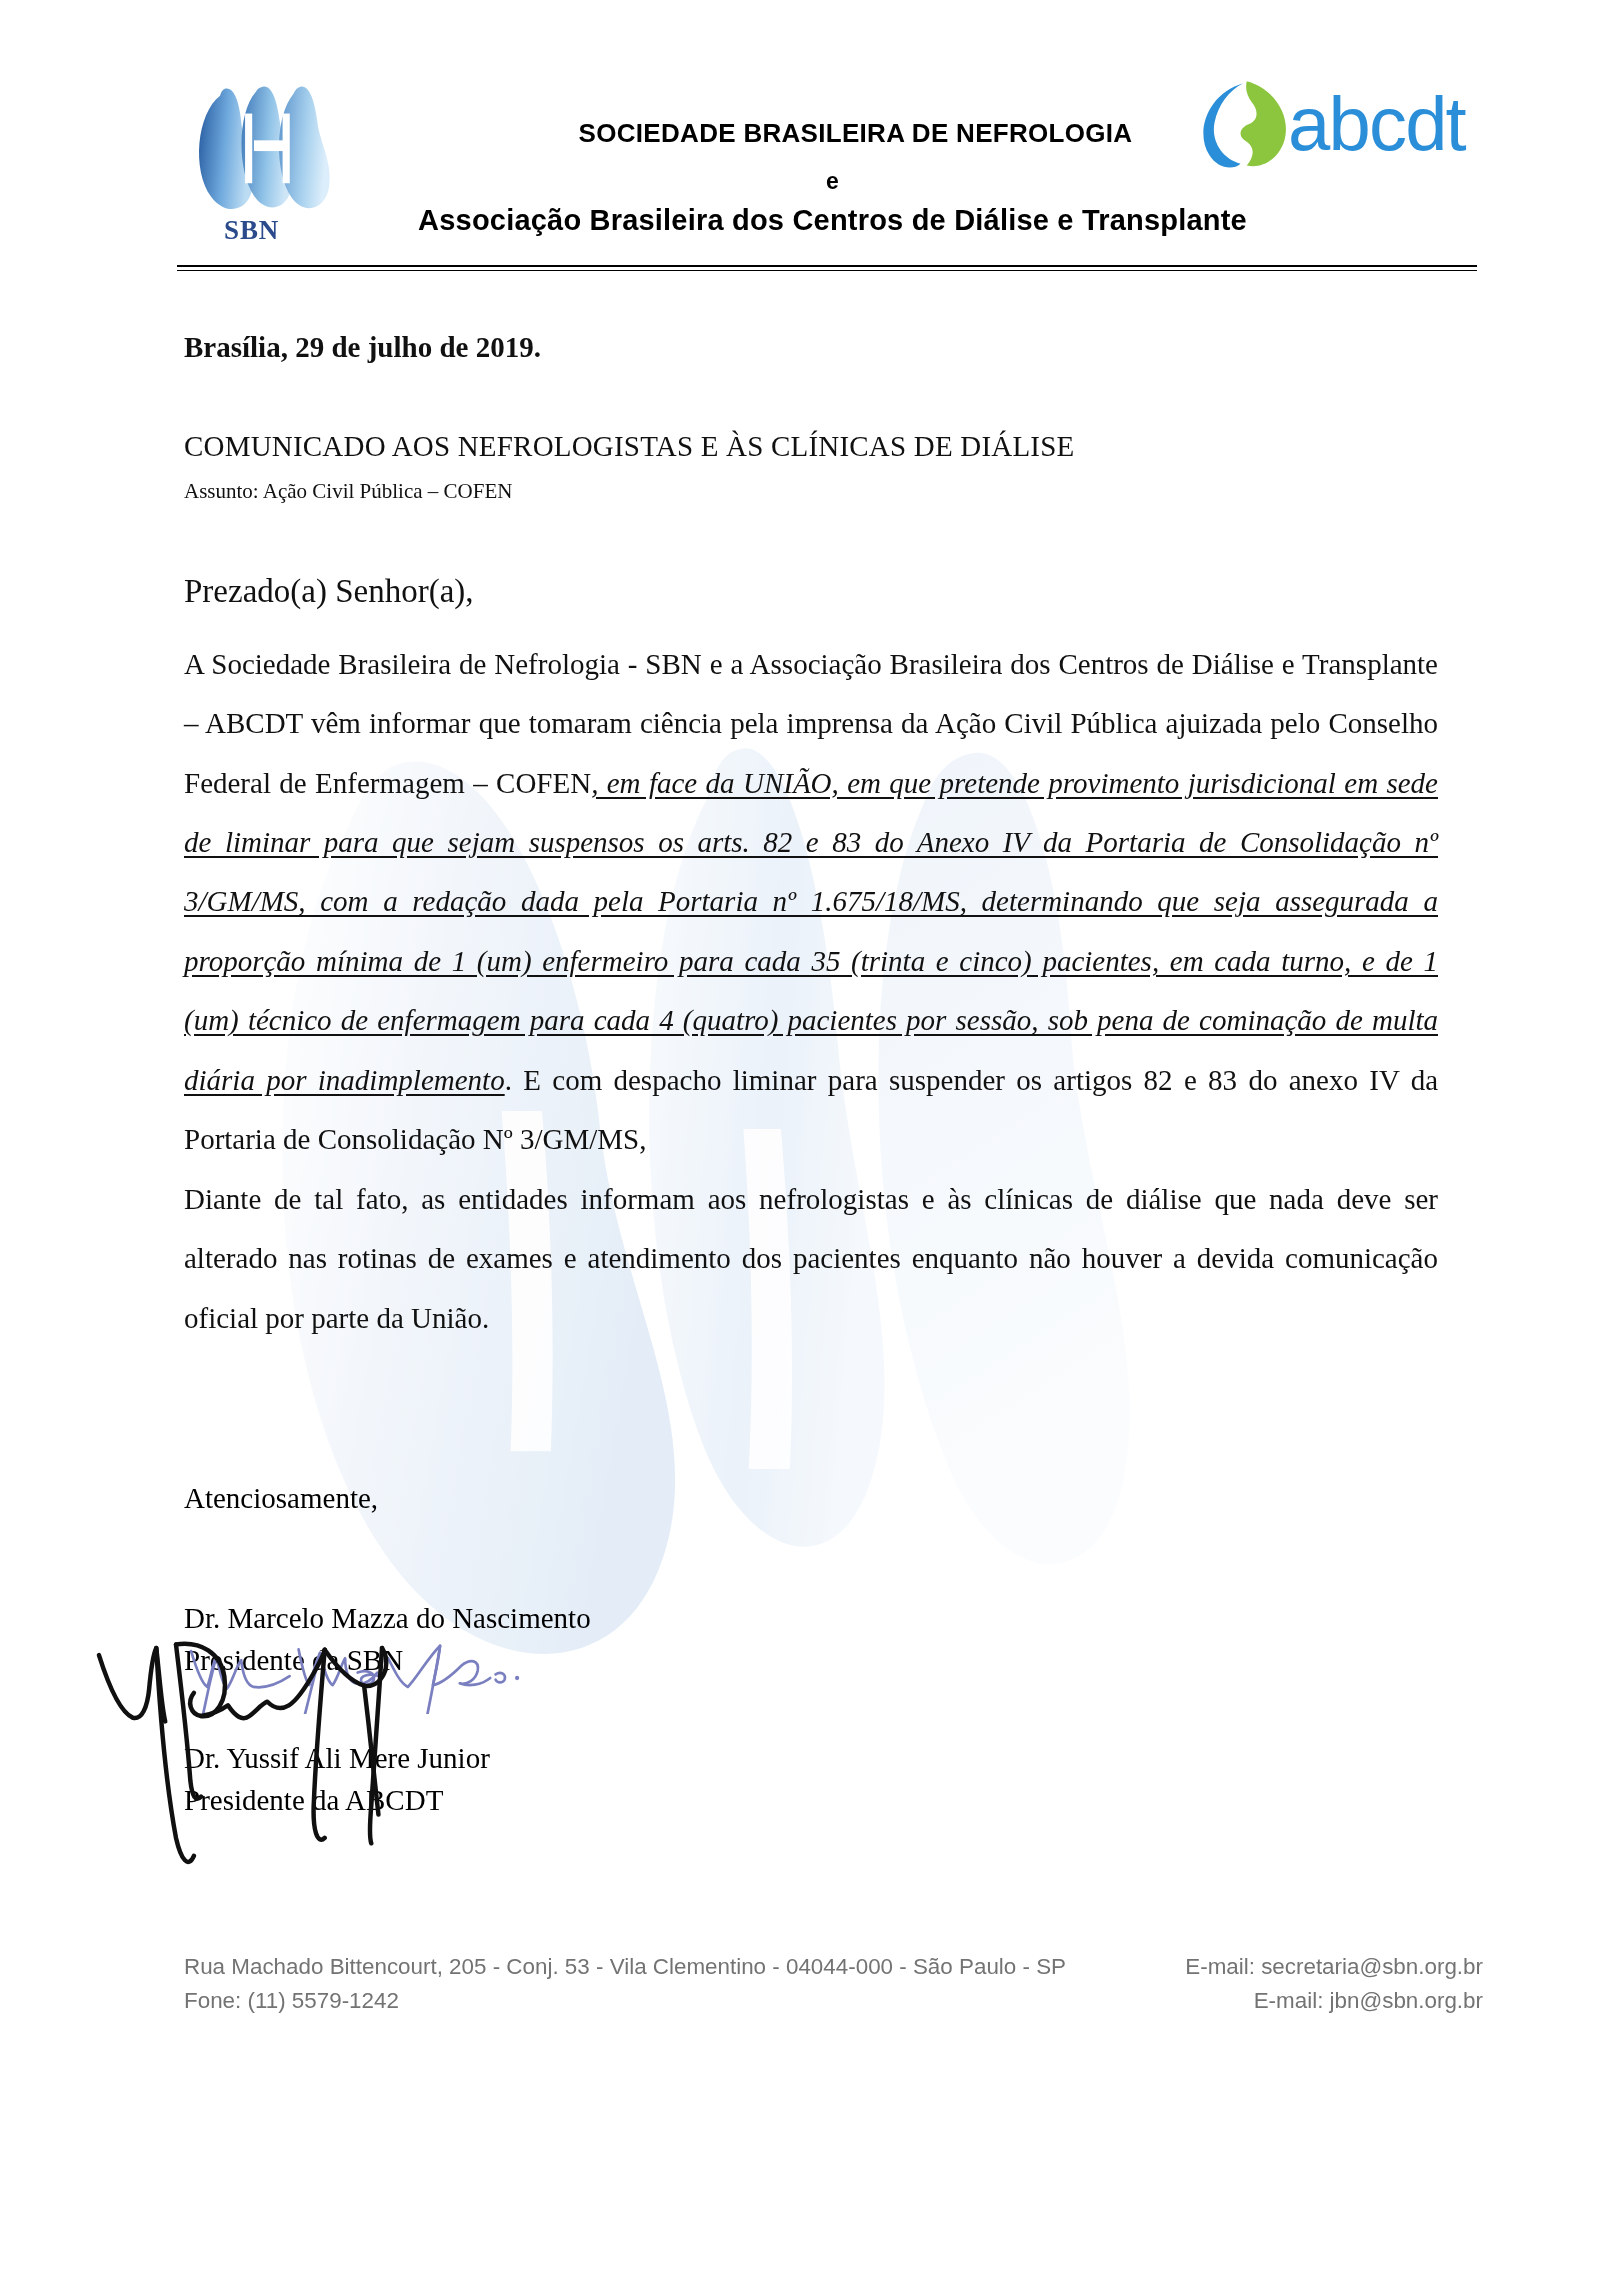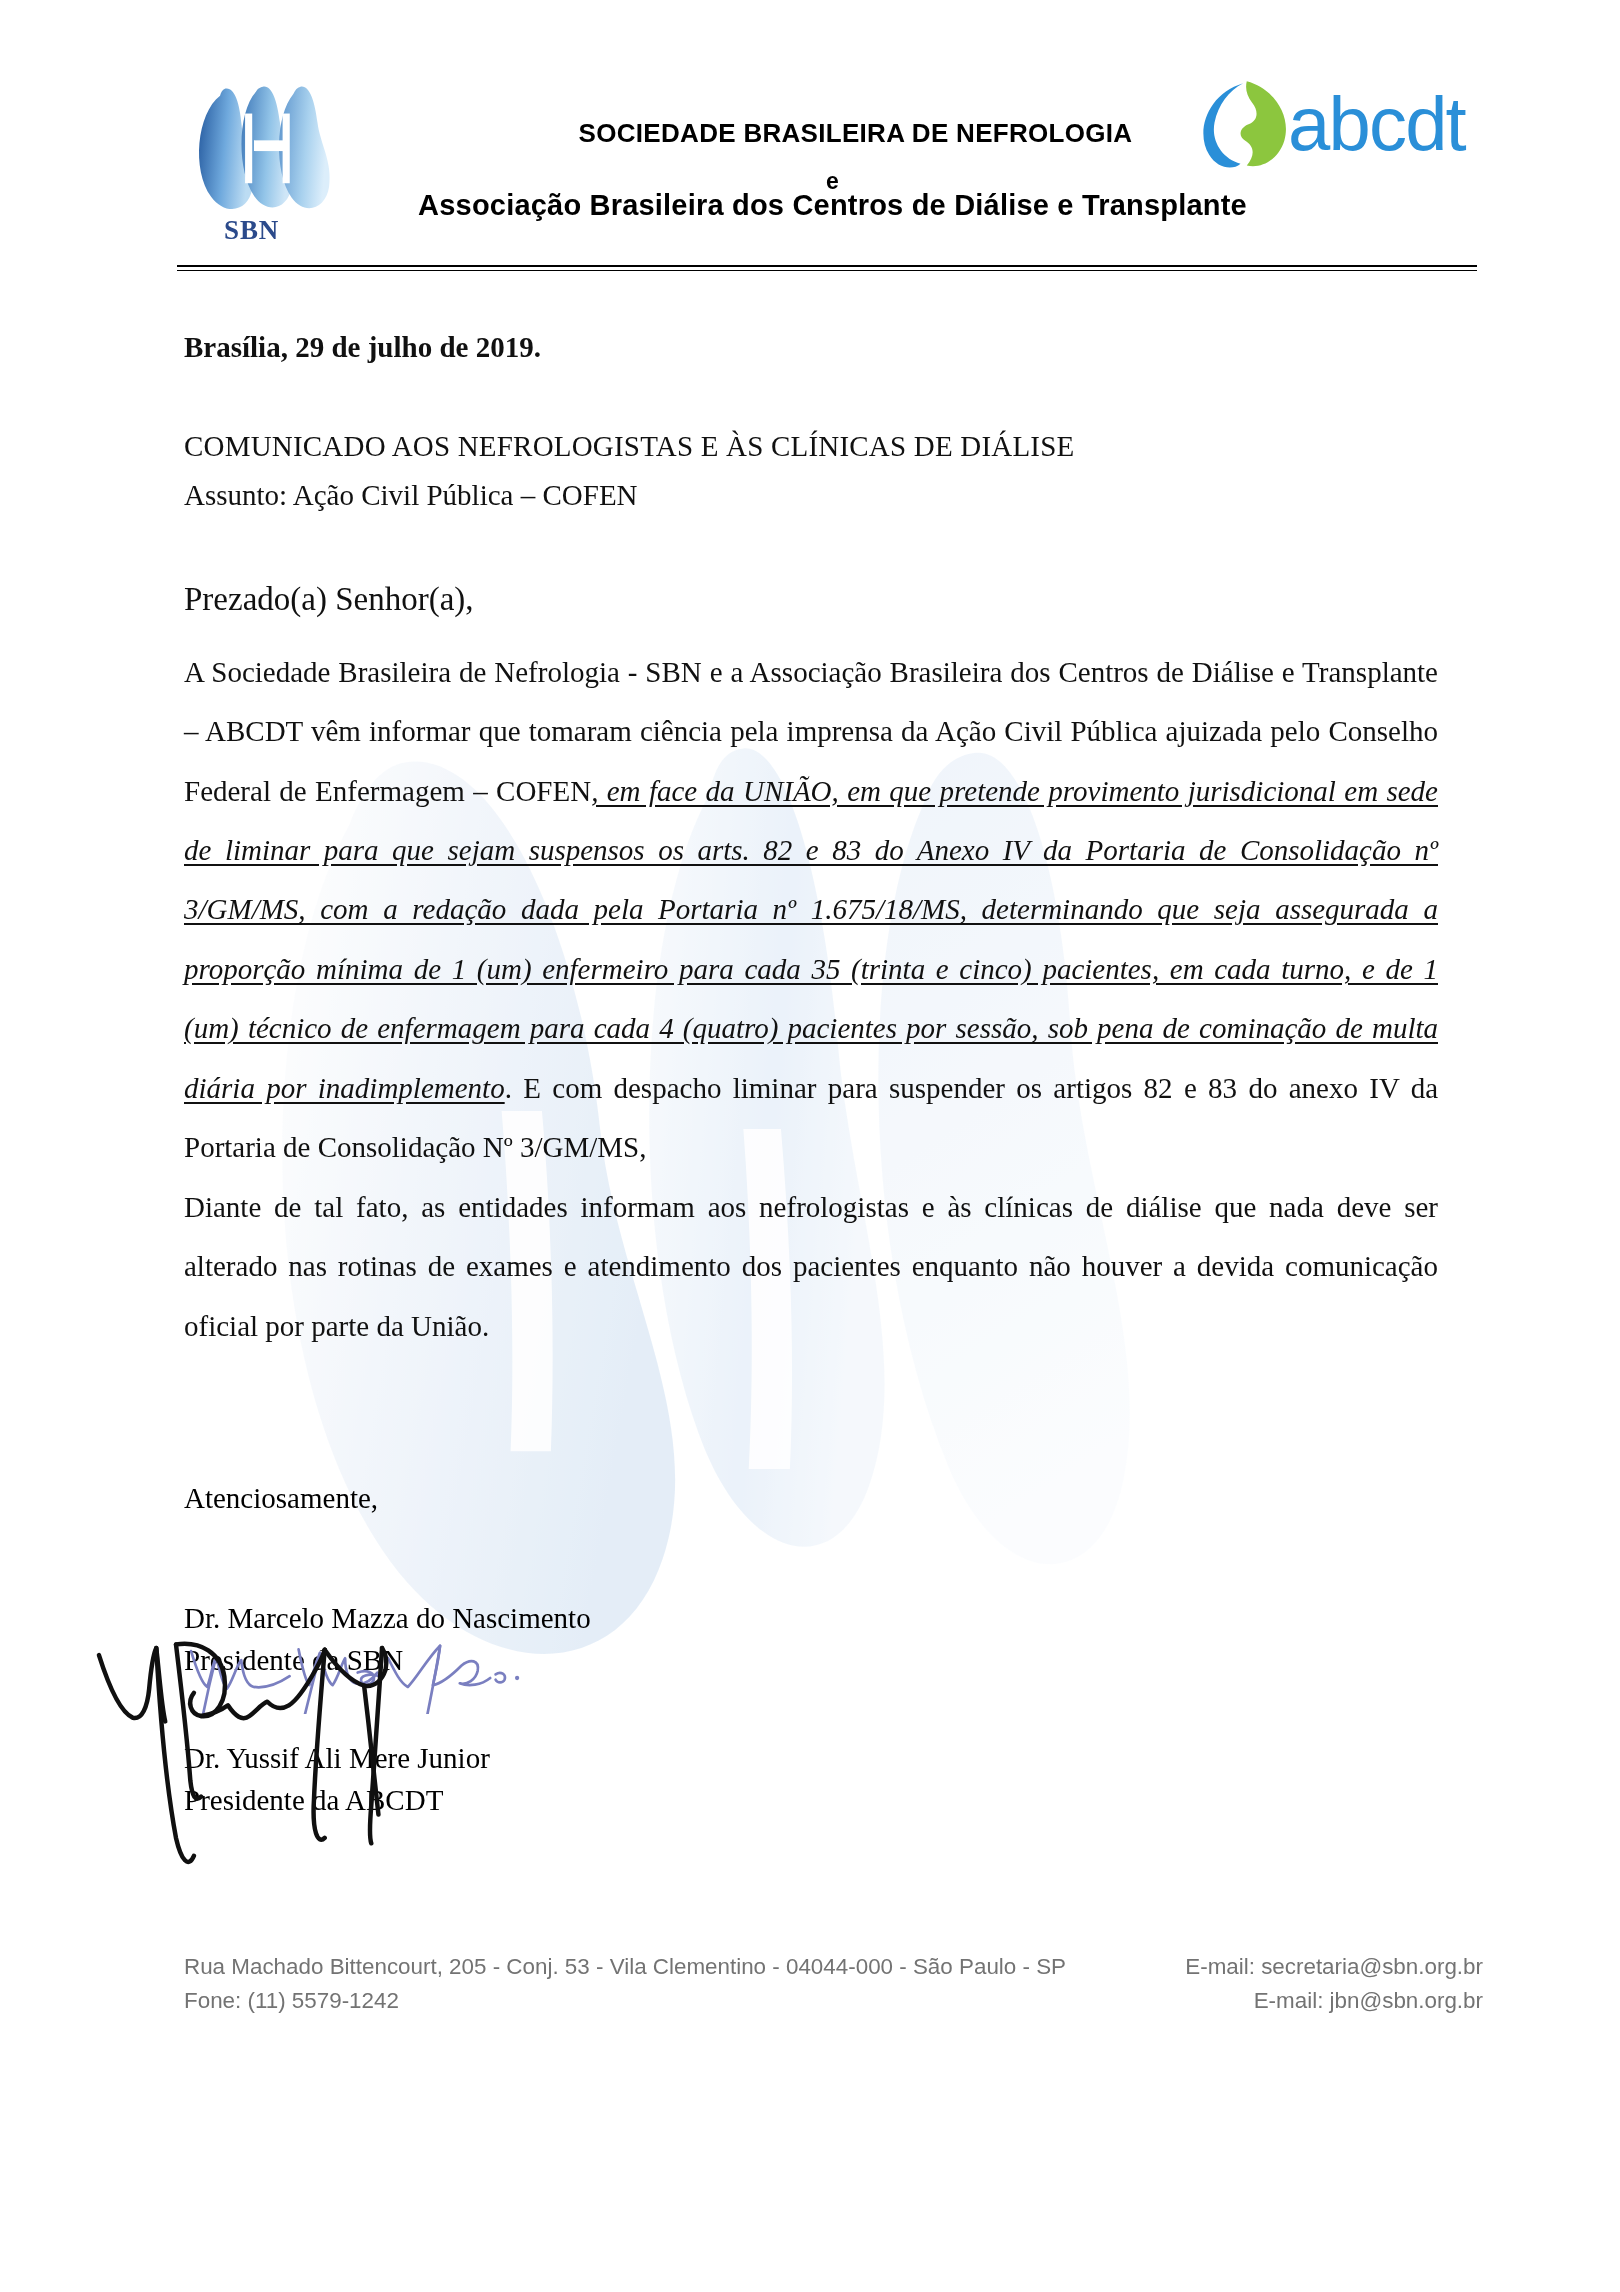--- a/index.html
+++ b/index.html
@@ -95,21 +95,21 @@
     padding-left: 45px;
     box-sizing: border-box;
     font-family: "Liberation Sans", sans-serif;
     font-weight: bold;
     font-size: 23px;
     color: #000000;
   }
   .head-line2 {
     position: absolute;
     left: 0;
-    top: 189px;
+    top: 204px;
     width: 1620px;
     text-align: center;
     padding-left: 45px;
     box-sizing: border-box;
     font-family: "Liberation Sans", sans-serif;
     font-weight: bold;
     font-size: 29px;
     color: #000000;
     letter-spacing: 0.2px;
   }
@@ -139,21 +139,21 @@
     font-size: 29px;
     margin-bottom: 70px;
     font-weight: bold;
   }
   .subject-title {
     font-size: 29px;
     letter-spacing: 0.2px;
     margin-bottom: 19.7px;
   }
   .subject-sub {
-    font-size: 29px;
+    font-size: 21px;
     margin-bottom: 73px;
   }
   .salutation {
     font-size: 33px;
     margin-bottom: 27px;
   }
   .para {
     font-size: 29px;
     text-align: justify;
     line-height: 2.05;

